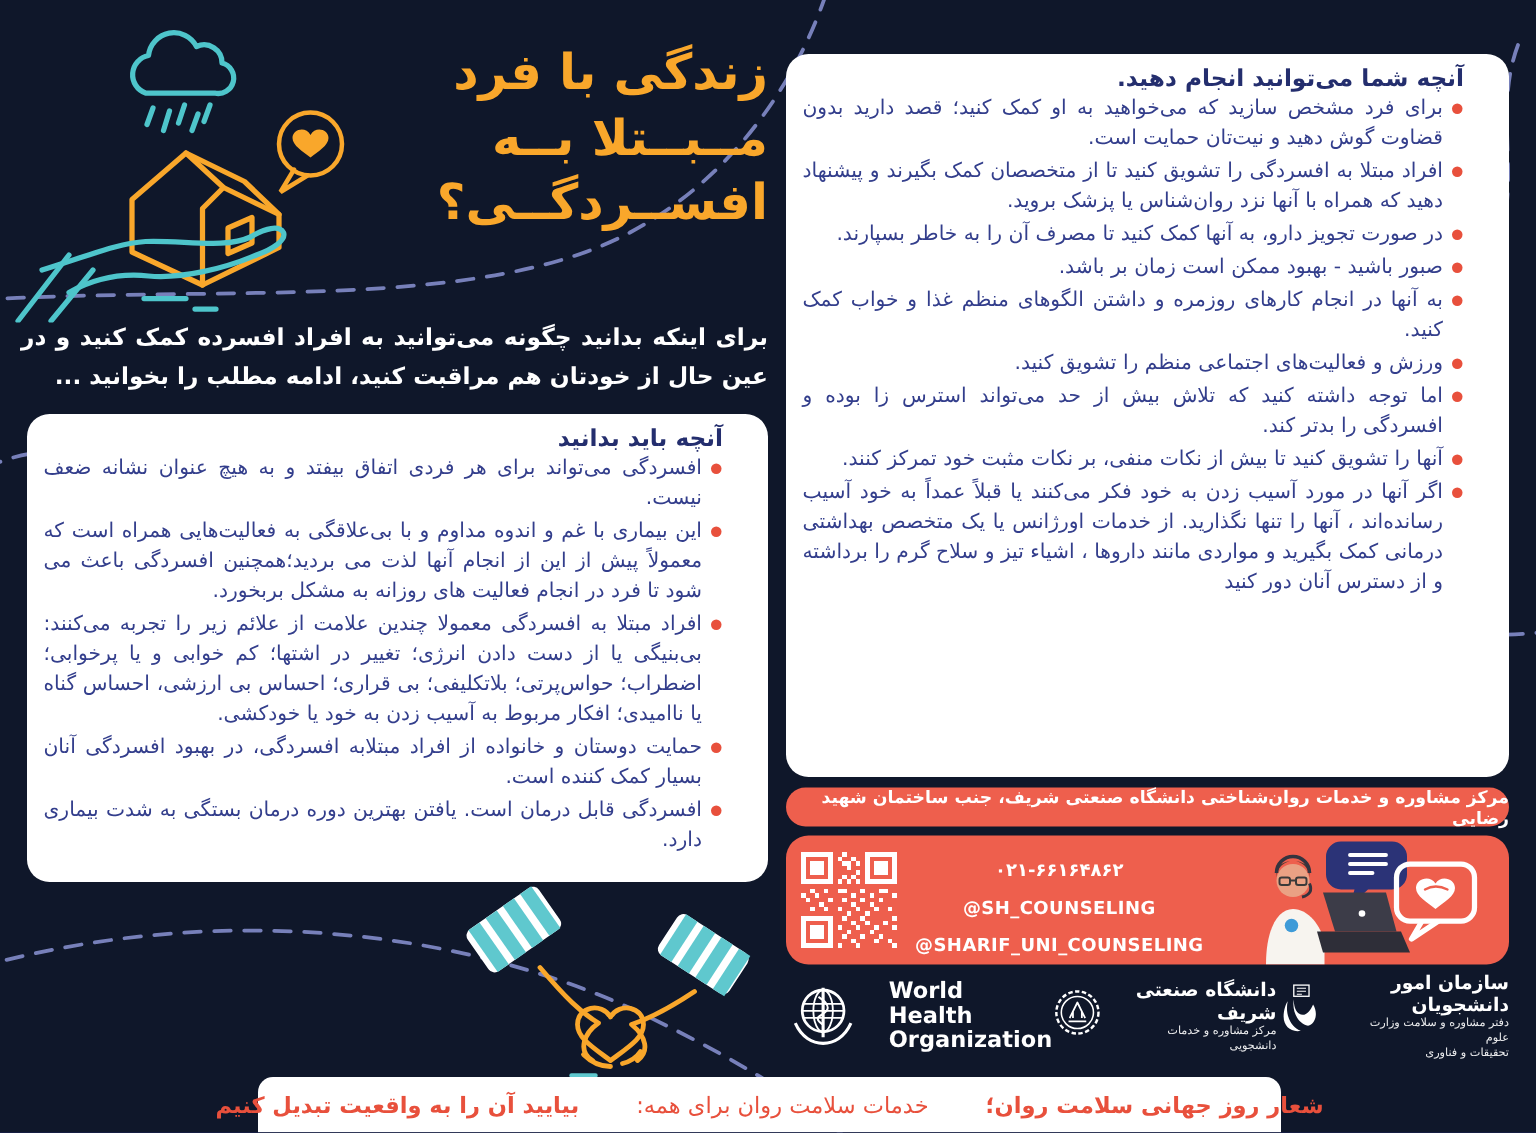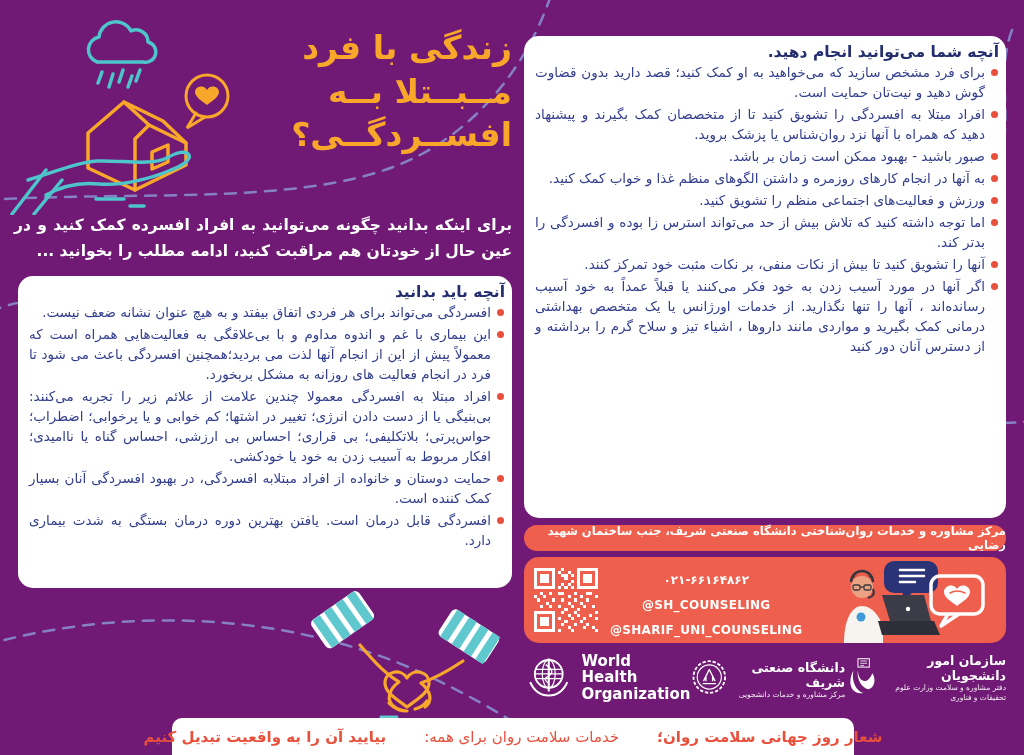--- a/index.html
+++ b/index.html
@@ -1,38 +1,38 @@
 <!DOCTYPE html>
 <html lang="fa"><head>
 <meta charset="utf-8">
 <style>
   html,body{margin:0;padding:0;background:#1d2557;}
   .poster{
     position:relative; width:1024px; height:755px; overflow:hidden;
-    background:#701a75;
+    background:#0f172a;
     font-family:"DejaVu Sans", sans-serif;
   }
   .abs{position:absolute;}
   svg{display:block;}
   
   .main-title{
     top:26px; left:240px; width:272px;
     direction:rtl; text-align:right;
     color:#f9a72b; font-weight:bold; font-size:33px; line-height:1.32;
   }
   
   .intro{
     top:212px; left:14px; width:498px;
     direction:rtl; text-align:justify; text-align-last:right;
     color:#ffffff; font-weight:bold; font-size:15.5px; line-height:1.7;
   }
   
   .wbox{
     background:#ffffff; border-radius:15px; box-sizing:border-box;
-    padding:7px 7px 9px 11px; direction:rtl; overflow:hidden;
+    padding:7px 30px 9px 11px; direction:rtl; overflow:hidden;
   }
   .wbox h2{
     margin:0 0 2px; color:#242e6e; font-size:15.5px; font-weight:bold;
   }
   .wbox ul{margin:0; padding:0; list-style:none;}
   .wbox li{
     position:relative; padding-right:14px; margin-bottom:2px;
     color:#333e8c; font-size:13.5px; line-height:1.48;
     text-align:justify; text-align-last:right;
   }
@@ -57,21 +57,21 @@
   .contact-rows{left:86px; top:8px; display:flex; flex-direction:column; gap:3px;}
   .contact-row{display:flex; align-items:center; gap:8px; height:22px;
     color:#fff; font-weight:bold; font-size:12px; letter-spacing:.3px;flex-direction:column;}
   .agent{left:300px; top:2px;}
   .heart-bubble{left:404px; top:16px;}
   
   .logos-row{
     left:524px; top:646px; width:482px; height:62px;
     display:flex; align-items:center; justify-content:space-between;
   }
-  .logo-group{display:flex; align-items:flex-end; gap:8px; color:#fff;}
+  .logo-group{display:flex; align-items:flex-start; gap:19px; color:#fff;}
   .who-text{font-weight:bold; font-size:15px; line-height:1.1; color:#fff;}
   .fa-logo-text{direction:rtl; text-align:right; color:#fff;}
   .fa-logo-name{font-weight:bold; font-size:12.5px; line-height:1.2;}
   .fa-logo-sub{font-size:7.5px; line-height:1.35; opacity:.92;}
   
   .slogan-bar{
     left:172px; top:718px; width:682px; height:37px;
     background:#ffffff; border-radius:10px 10px 0 0;
     display:flex; align-items:center; justify-content:center;
     direction:rtl; color:#e8503c; font-size:15px; white-space:nowrap;
@@ -135,20 +135,21 @@
       <li>حمایت دوستان و خانواده از افراد مبتلابه افسردگی، در بهبود افسردگی آنان بسیار کمک کننده است.</li>
       <li>افسردگی قابل درمان است. یافتن بهترین دوره درمان بستگی به شدت بیماری دارد.</li>
     </ul>
   </div>
 
   <div class="abs wbox do-box">
     <h2>آنچه شما می‌توانید انجام دهید.</h2>
     <ul>
       <li>برای فرد مشخص سازید که می‌خواهید به او کمک کنید؛ قصد دارید بدون قضاوت گوش دهید و نیت‌تان حمایت است.</li>
       <li>افراد مبتلا به افسردگی را تشویق کنید تا از متخصصان کمک بگیرند و پیشنهاد دهید که همراه با آنها نزد روان‌شناس یا پزشک بروید.</li>
+      <li>در صورت تجویز دارو، به آنها کمک کنید تا مصرف آن را به خاطر بسپارند.</li>
       <li>صبور باشید - بهبود ممکن است زمان بر باشد.</li>
       <li>به آنها در انجام کارهای روزمره و داشتن الگوهای منظم غذا و خواب کمک کنید.</li>
       <li>ورزش و فعالیت‌های اجتماعی منظم را تشویق کنید.</li>
       <li>اما توجه داشته کنید که تلاش بیش از حد می‌تواند استرس زا بوده و افسردگی را بدتر کند.</li>
       <li>آنها را تشویق کنید تا بیش از نکات منفی، بر نکات مثبت خود تمرکز کنند.</li>
       <li>اگر آنها در مورد آسیب زدن به خود فکر می‌کنند یا قبلاً عمداً به خود آسیب رسانده‌اند ، آنها را تنها نگذارید. از خدمات اورژانس یا یک متخصص بهداشتی درمانی کمک بگیرید و مواردی مانند داروها ، اشیاء تیز و سلاح گرم را برداشته و از دسترس آنان دور کنید</li>
     </ul>
   </div>
 
   <div class="abs address-bar">مرکز مشاوره و خدمات روان‌شناختی دانشگاه صنعتی شریف، جنب ساختمان شهید رضایی</div>

